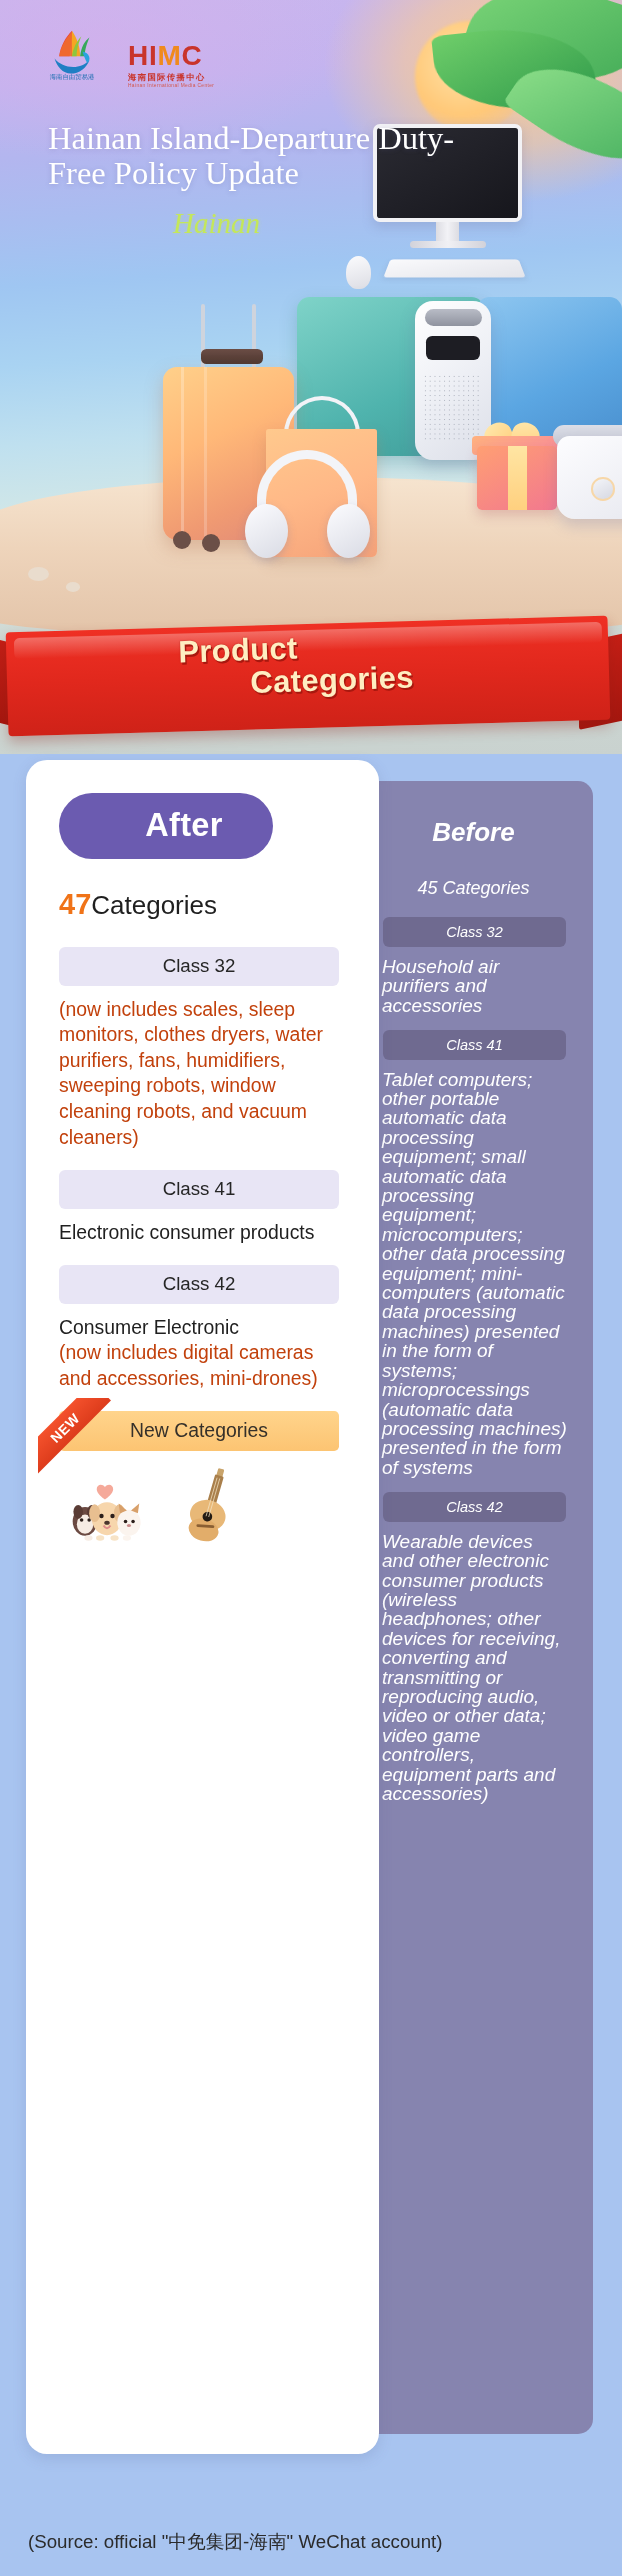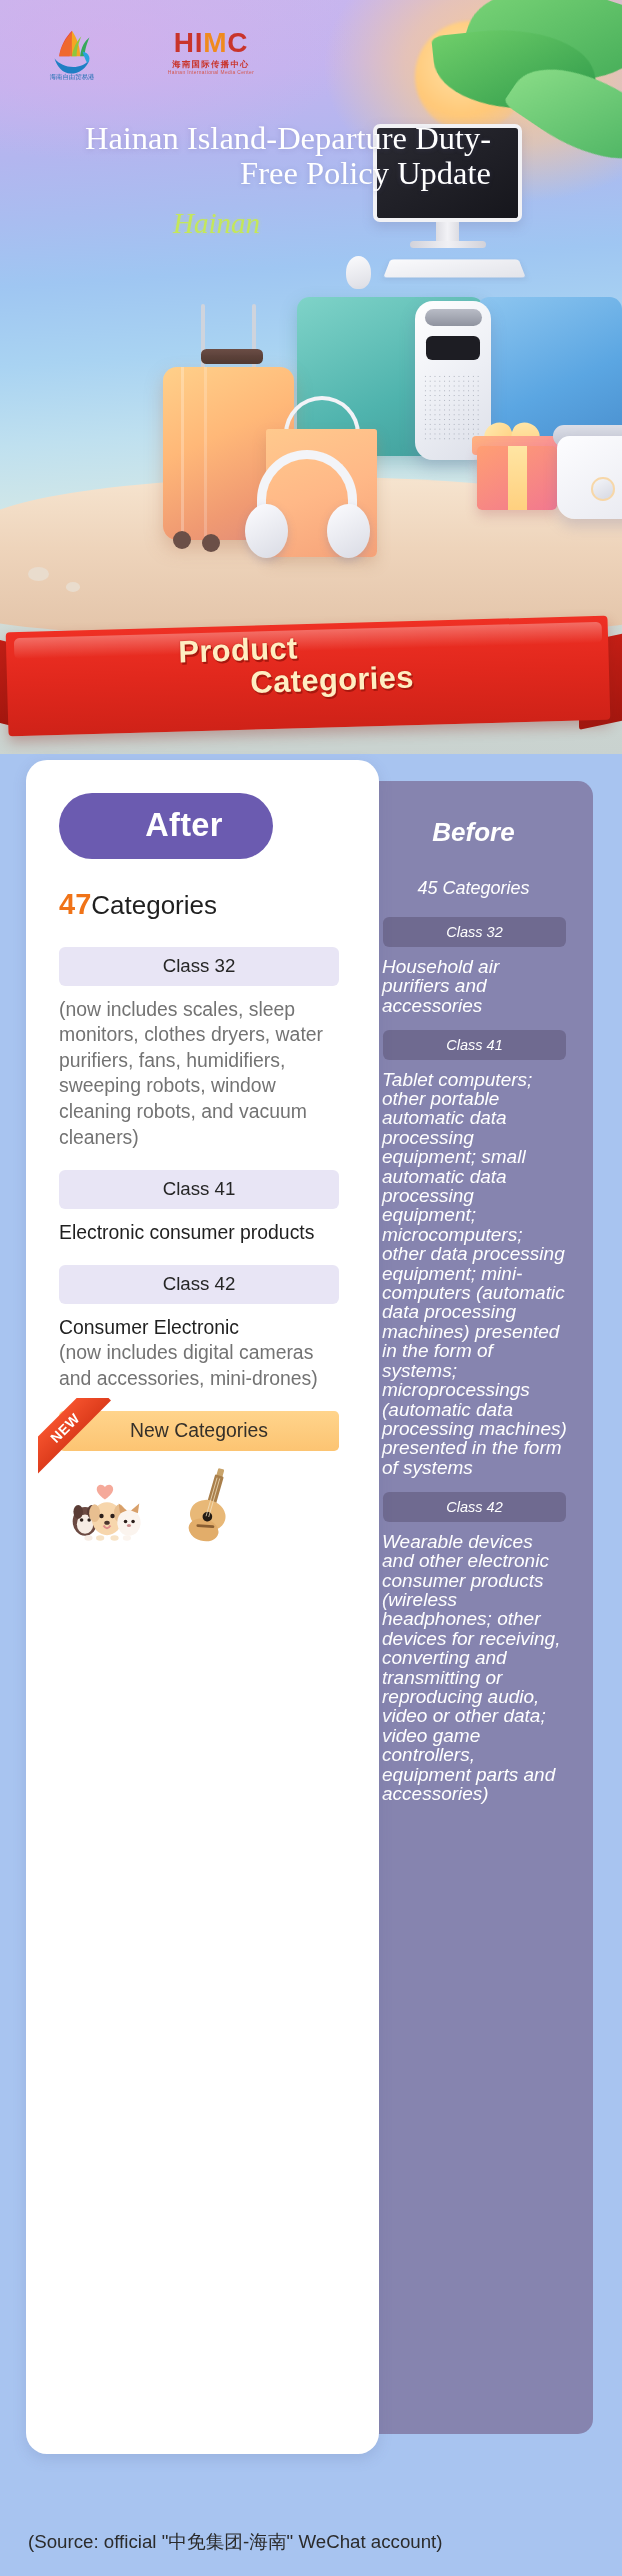--- a/index.html
+++ b/index.html
@@ -43,36 +43,35 @@
   .sun {
     position:absolute; left:415px; top:21px; width:111px; height:111px;
     border-radius:50%;
     background:radial-gradient(circle at 42% 38%, #ffe3a8, #ffc878 55%, rgba(255,190,110,.25) 80%, rgba(255,190,110,0) 100%);
     filter:blur(1.4px);
   }
 
   
   .logo-row { position:absolute; left:0; top:19.4px; width:622px; height:69px; }
   .logo-hffp { position:absolute; left:43px; top:7px; width:58px; height:58px; }
-  .logo-himc { position:absolute; left:128px; top:10px; width:166px; height:44px;text-align:center; }
+  .logo-himc { position:absolute; left:128px; top:23px; width:166px; height:44px; }
   .himc-letters {
     font-family:"Liberation Sans", sans-serif;
     font-weight:bold; font-size:28px; letter-spacing:0.7px; line-height:28px;
   }
   .himc-cn { font-size:8.3px; color:#c9342b; letter-spacing:1.4px; margin-top:1.4px; font-weight:bold;}
   .himc-en { font-size:4.8px; color:#d4564b; letter-spacing:0.4px; margin-top:0.7px;}
 
   
   .hero-title {
     position:absolute; left:48px; top:121px; width:443px;
     font-family:"Liberation Serif", serif;
     font-size:32.5px; line-height:35px; color:#ffffff; font-weight:400;
     text-shadow:0 1.4px 4.8px rgba(90,90,150,.25);
     z-index:6;
-    text-align:right;
   }
   .script-accent {
     position:absolute; left:173px; top:207px; z-index:5;
     font-family:"Liberation Serif", serif; font-style:italic;
     font-size:29px; color:#c8ec4a; opacity:.9;
     text-shadow:0 0 4.1px rgba(200,236,74,.4);
   }
 
   
   .floor {
@@ -245,21 +244,21 @@
     width:183px; height:30px; background:#6f6a90; border-radius:6.2px;
     display:flex; align-items:center; justify-content:center;
     font-size:14.5px; color:#fff; margin:0 auto 9.7px auto;
   }
 
   .after-body {
     position:absolute; left:33px; top:187px; width:290px;
   }
   .blk { margin-bottom:19.4px; }
   .txt { font-size:19.4px; line-height:25.6px; color:#1f1f1f; }
-  .red { color:#737373; }
+  .red { color:#c2410c; }
 
   .before-body {
     position:absolute; left:28px; top:136px; width:185px;
   }
   .bblk { margin-bottom:15px; }
   .btxt { font-size:19px; line-height:19.4px; color:#ffffff; }
 
   
   .newcat-wrap { position:relative; margin-bottom:15px; }
   .newcat-bar {

